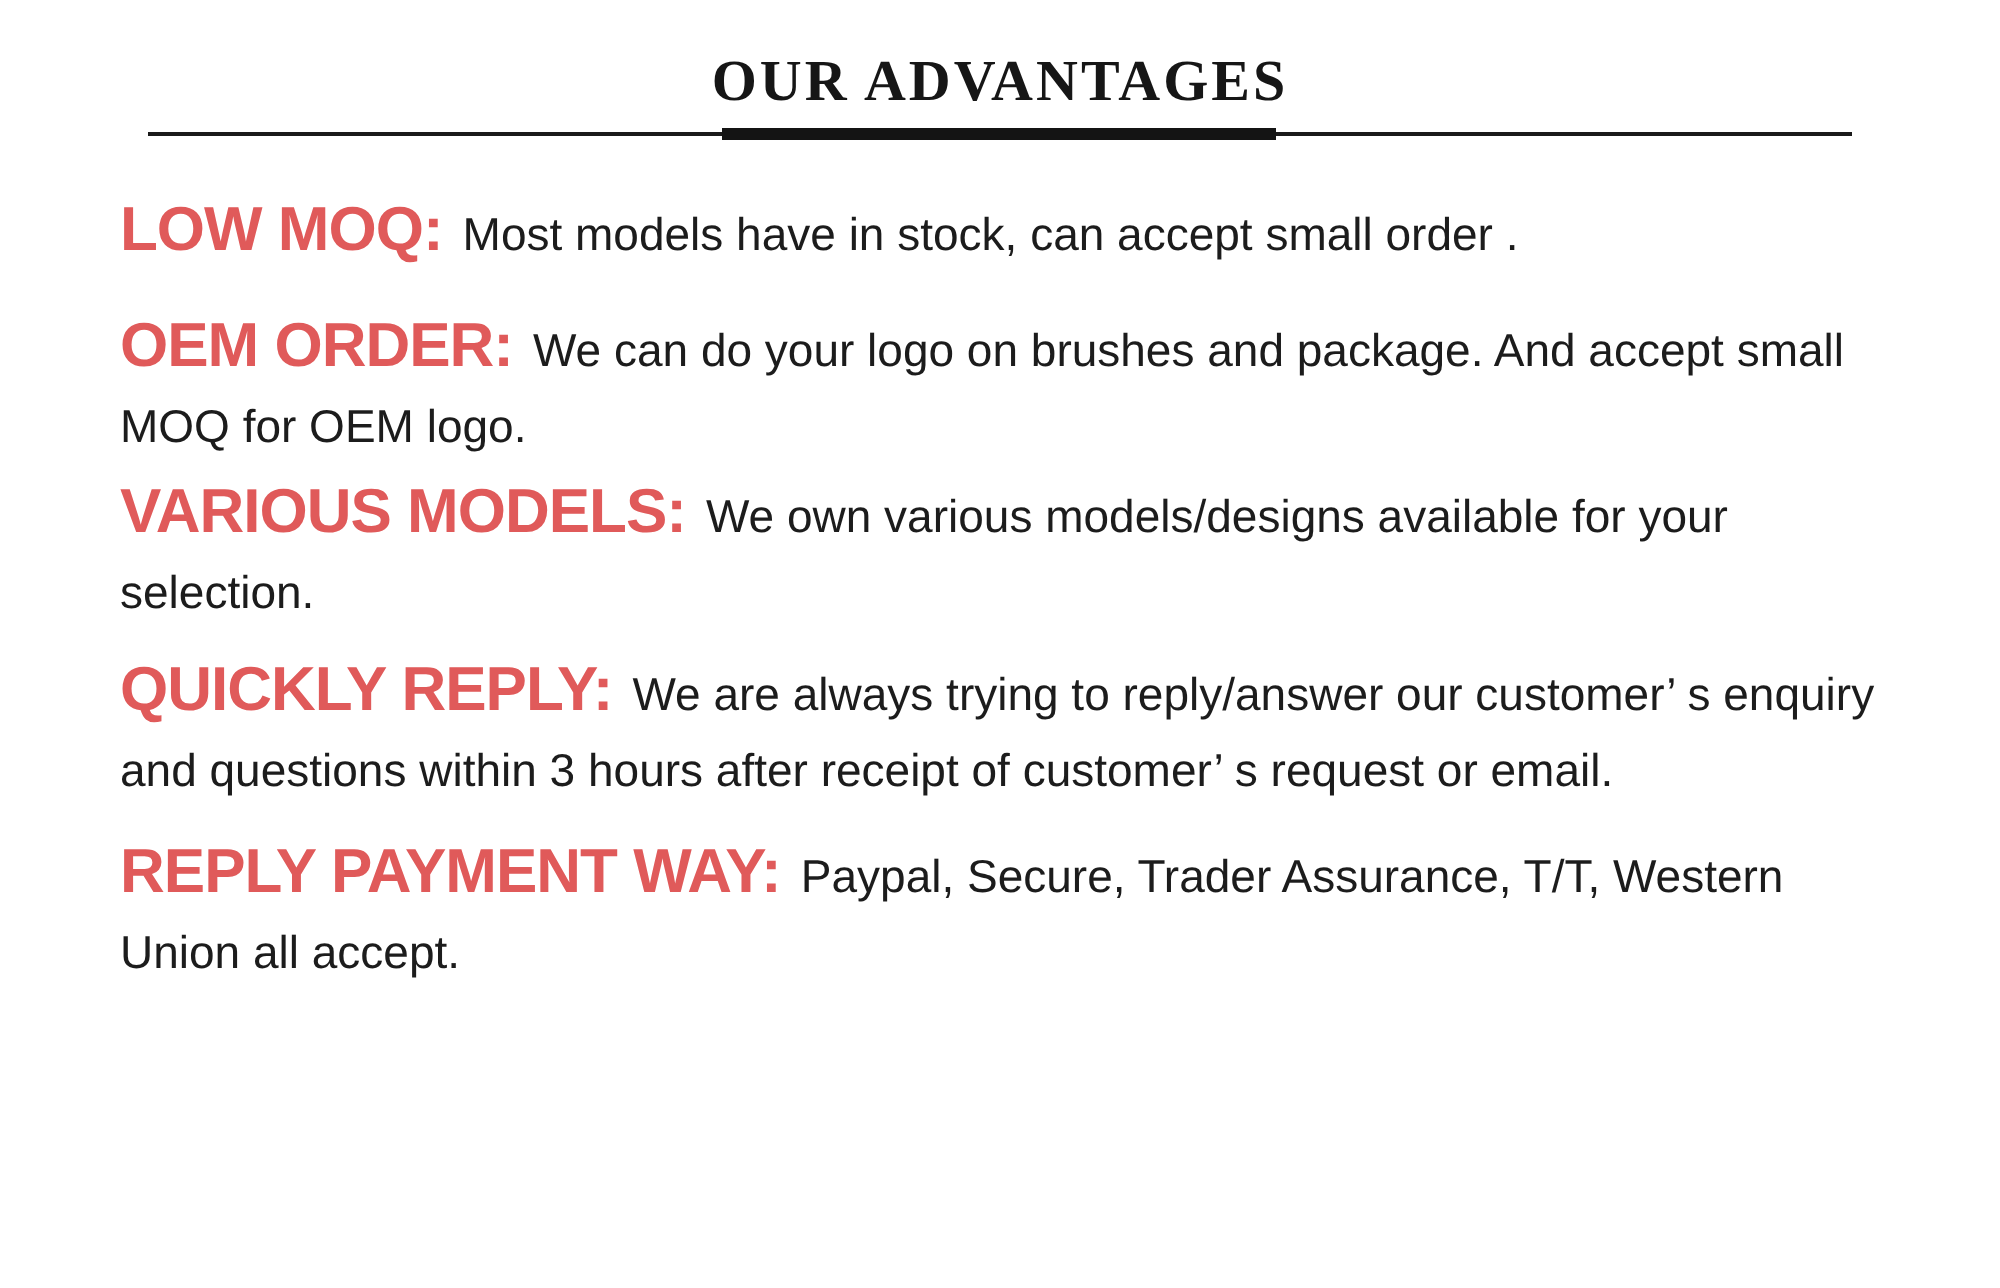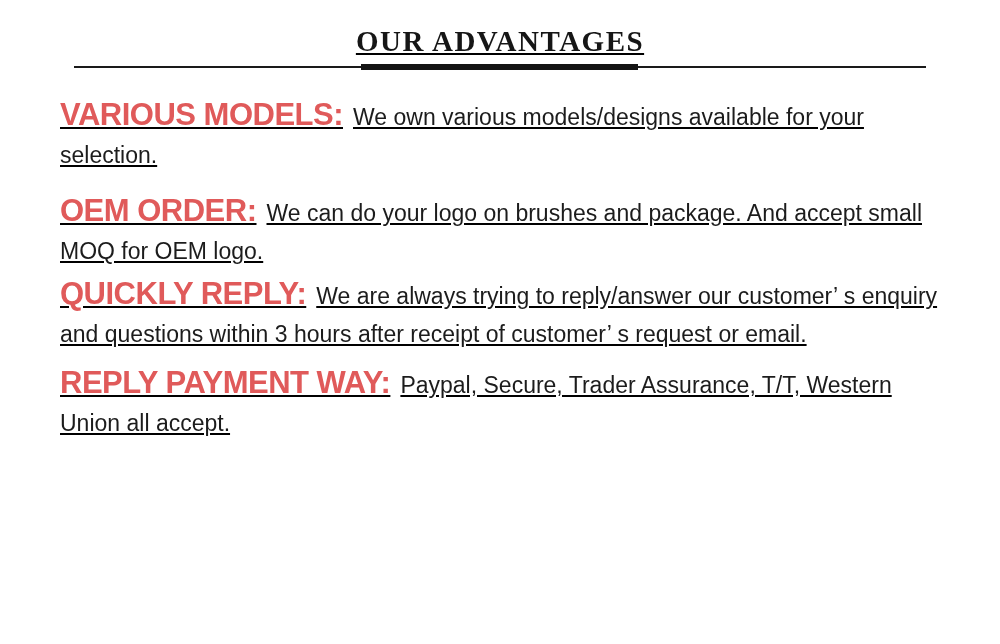--- a/index.html
+++ b/index.html
@@ -7,21 +7,20 @@
     padding: 0;
     background: #ffffff;
   }
   .page {
     position: relative;
     width: 1000px;
     height: 492px;
     background: #ffffff;
     overflow: hidden;
     font-family: "Liberation Sans", sans-serif;
-    text-decoration: underline;
   }
   .title-wrap {
     padding-top: 24px;
     text-align: center;
   }
   .page-title {
     margin: 0;
     font-family: "Liberation Serif", "DejaVu Serif", serif;
     font-size: 29px;
     font-weight: 700;
@@ -83,27 +82,30 @@
 
   <div class="title-wrap">
     <h1 class="page-title">OUR ADVANTAGES</h1>
     <div class="rule">
       <div class="rule-thick"></div>
     </div>
   </div>
 
   <div class="advantages">
 
-
     <p class="adv-item">
-      <span class="adv-heading">VARIOUS MODELS:</span><span class="adv-text">We own various models/designs available for your selection.</span>
+      <span class="adv-heading">LOW MOQ:</span><span class="adv-text">Most models have in stock, can accept small order .</span>
     </p>
 
     <p class="adv-item">
       <span class="adv-heading">OEM ORDER:</span><span class="adv-text">We can do your logo on brushes and package. And accept small MOQ for OEM logo.</span>
+    </p>
+
+    <p class="adv-item">
+      <span class="adv-heading">VARIOUS MODELS:</span><span class="adv-text">We own various models/designs available for your selection.</span>
     </p>
 
 
 
     <p class="adv-item">
       <span class="adv-heading">QUICKLY REPLY:</span><span class="adv-text">We are always trying to reply/answer our customer’ s enquiry and questions within 3 hours after receipt of customer’ s request or email.</span>
     </p>
 
     <p class="adv-item">
       <span class="adv-heading">REPLY PAYMENT WAY:</span><span class="adv-text">Paypal, Secure, Trader Assurance, T/T, Western Union all accept.</span>

